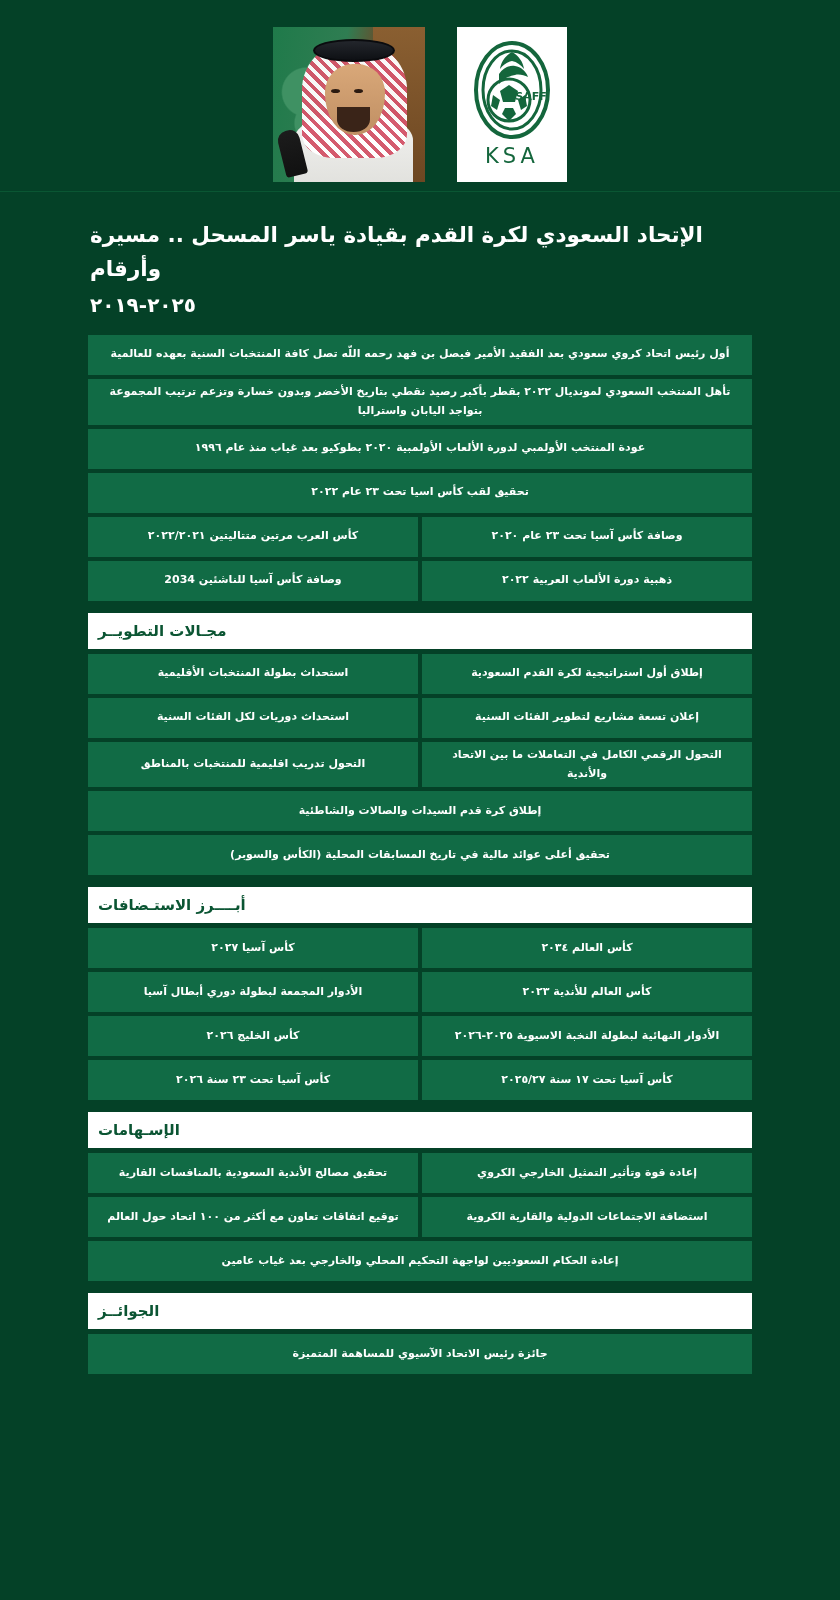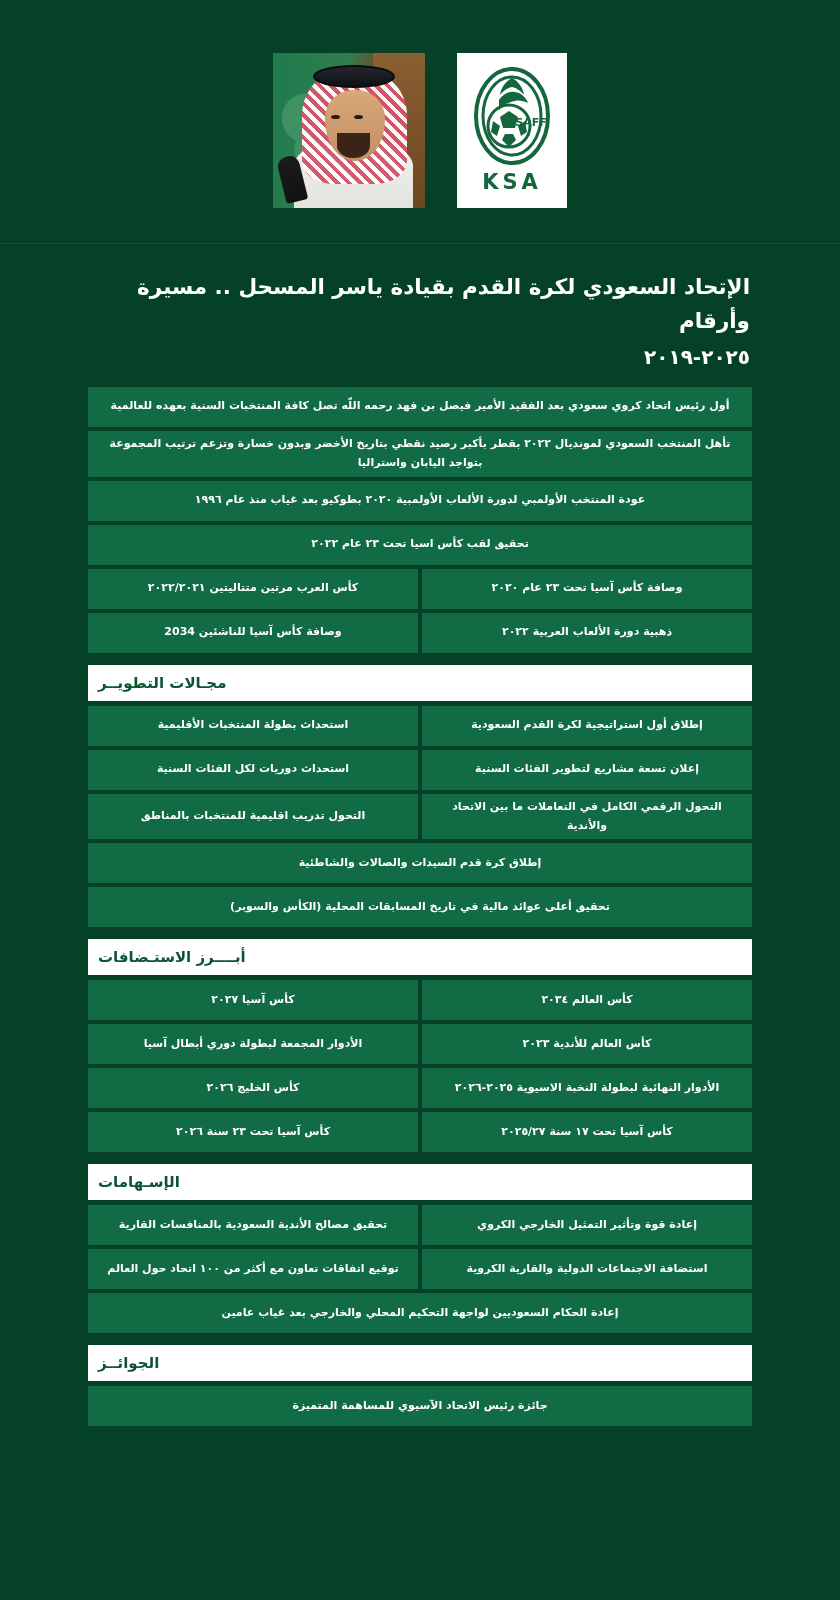--- a/index.html
+++ b/index.html
@@ -12,21 +12,21 @@
     height: 1600px;
     background: #044127;
     font-family: "DejaVu Sans", "Liberation Sans", sans-serif;
     color: #ffffff;
     overflow: hidden;
     position: relative;
   }
 
   
   .header {
-    height: 244px;
+    height: 192px;
     background: #044127;
     display: flex;
     align-items: center;
     justify-content: center;
     gap: 32px;
     box-sizing: border-box;
     padding-top: 17px;
     border-bottom: 1px solid #0a5633;
   }
   .logo-card {
@@ -36,21 +36,21 @@
     display: flex;
     flex-direction: column;
     align-items: center;
     justify-content: center;
     box-sizing: border-box;
     padding: 6px 0 8px;
   }
   .logo-card svg { display:block; }
   .logo-ksa {
     font-family: "DejaVu Sans", "Liberation Sans", sans-serif;
-    font-weight: bold;
+    font-weight: normal;
     font-size: 21px;
     letter-spacing: 4px;
     color: #14663c;
     margin-top: 2px;
     direction: ltr;
   }
 
   .portrait {
     width: 152px;
     height: 155px;
@@ -109,21 +109,21 @@
     position:absolute; left:26%; right:20%; top:8%; height:15%;
     border-radius: 50%;
     background: linear-gradient(180deg,#23262c,#0e1014);
     border: 2px solid #0a0b0e;
     box-sizing:border-box;
   }
 
   
   .title-block {
     padding: 26px 90px 18px;
-    text-align: right;
+    text-align: left;
   }
   .title-main {
     font-size: 21.5px;
     font-weight: bold;
     line-height: 1.6;
     letter-spacing: 0px;
   }
   .title-sub {
     font-size: 20px;
     font-weight: bold;

